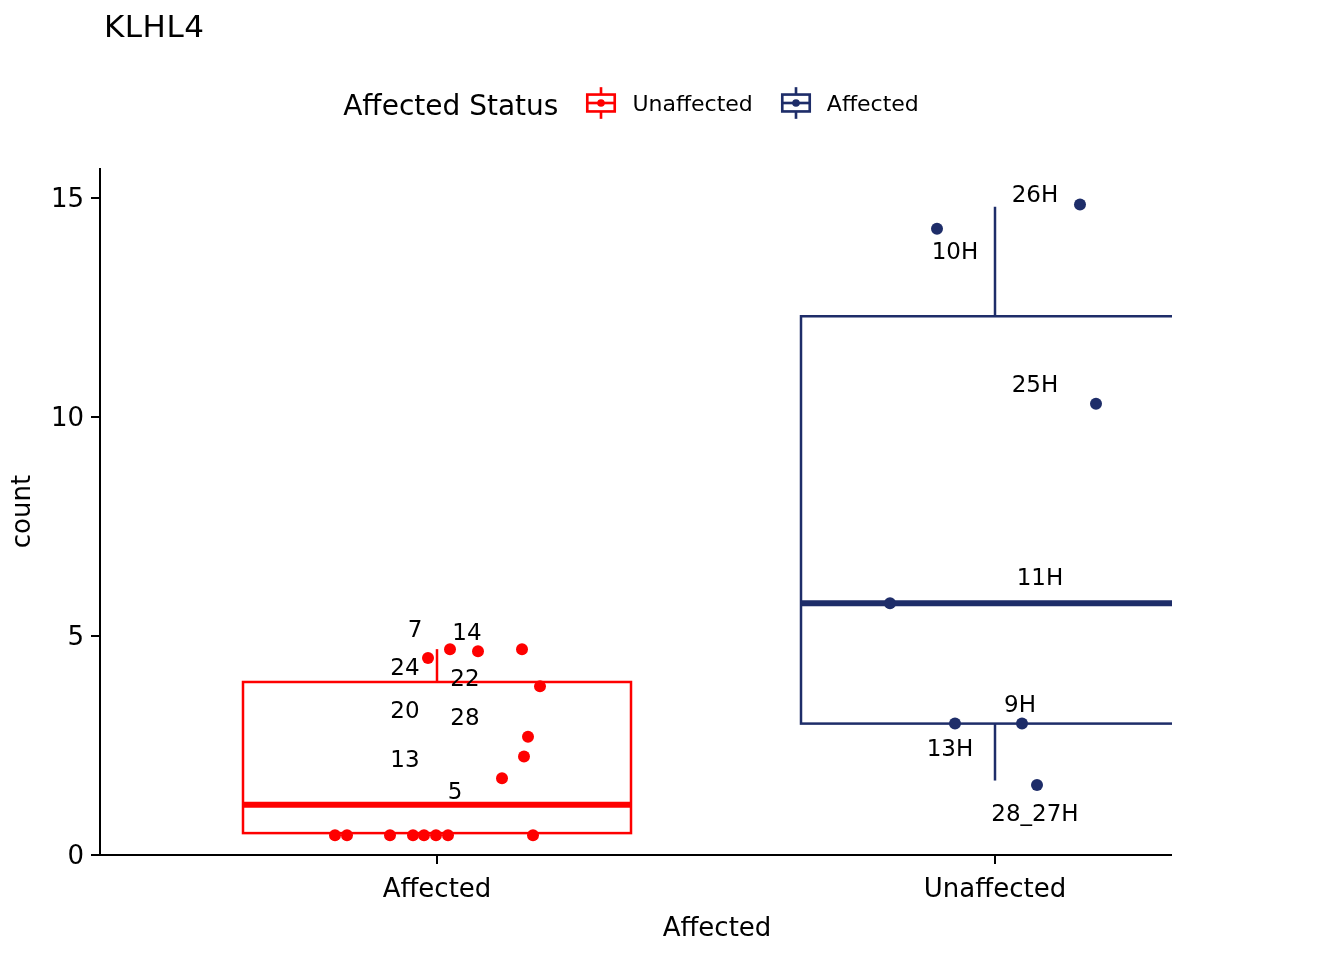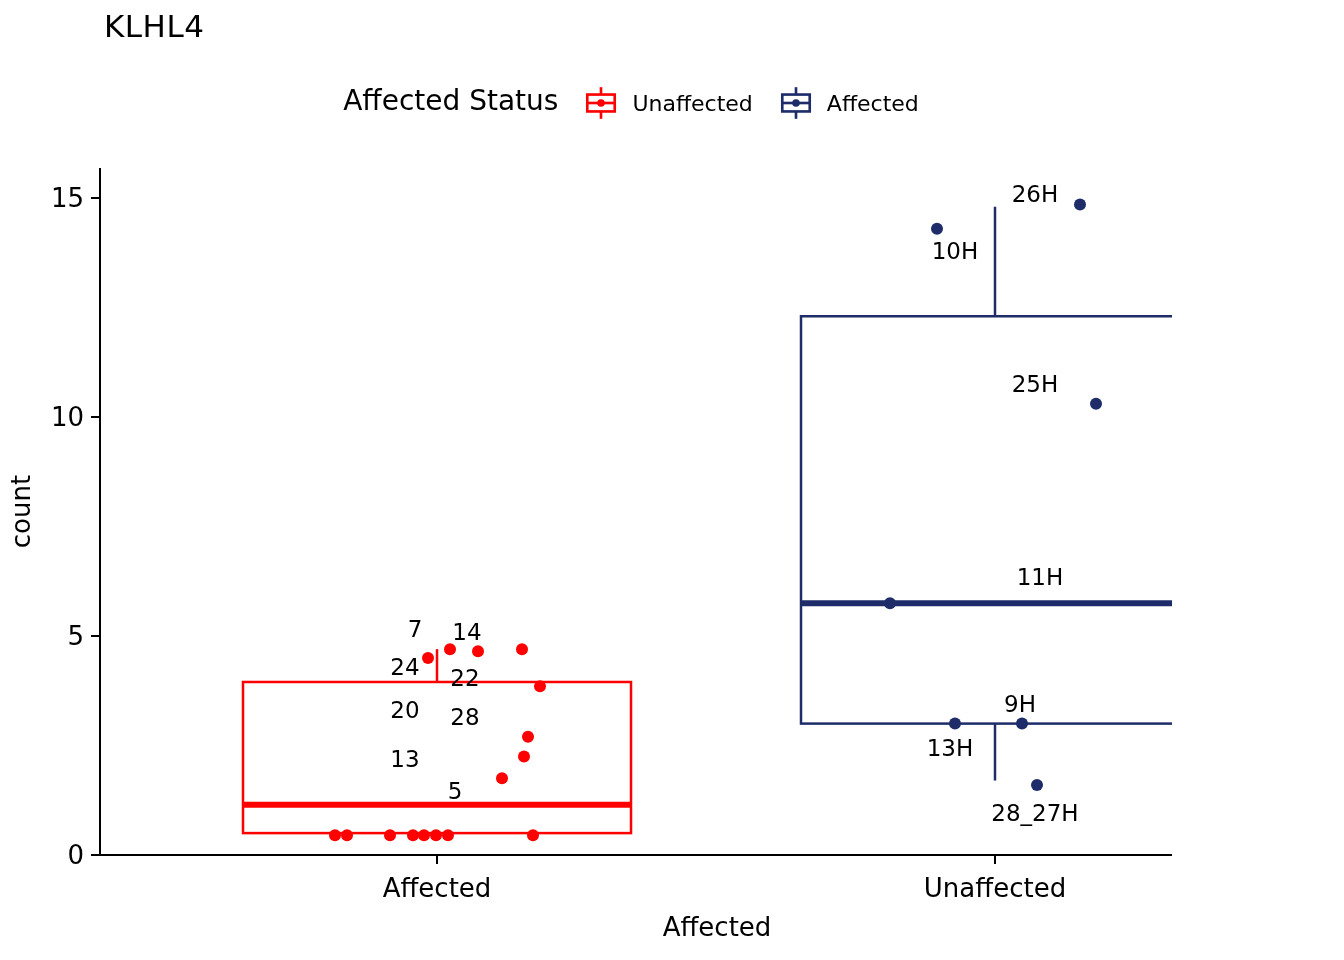--- a/index.html
+++ b/index.html
@@ -34,21 +34,21 @@
     font-weight: 400;
     letter-spacing: 0.5px;
   }
   .legend {
     position: absolute;
     top: 84px;
     left: 0;
     width: 100%;
     display: flex;
     justify-content: center;
-    align-items: flex-start;
+    align-items: flex-end;
     gap: 24px;
     padding-left: 90px;
     box-sizing: border-box;
   }
   .legend-title {
     font-size: 28px;
   }
   .legend-item {
     display: flex;
     align-items: center;

